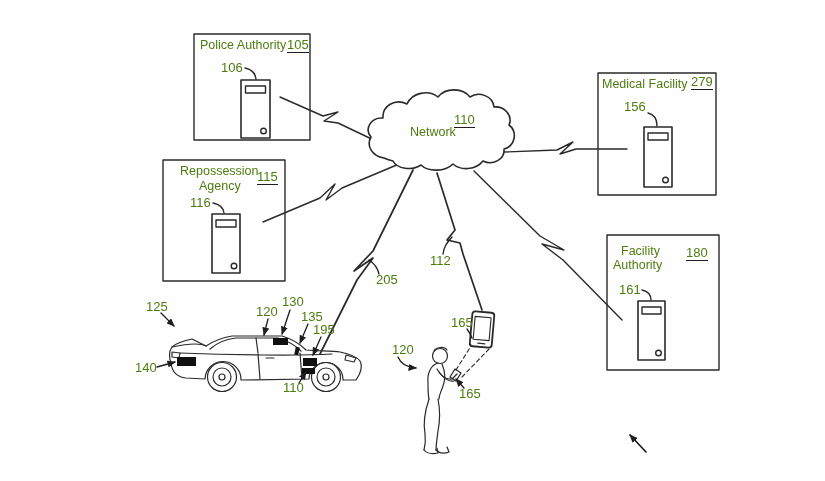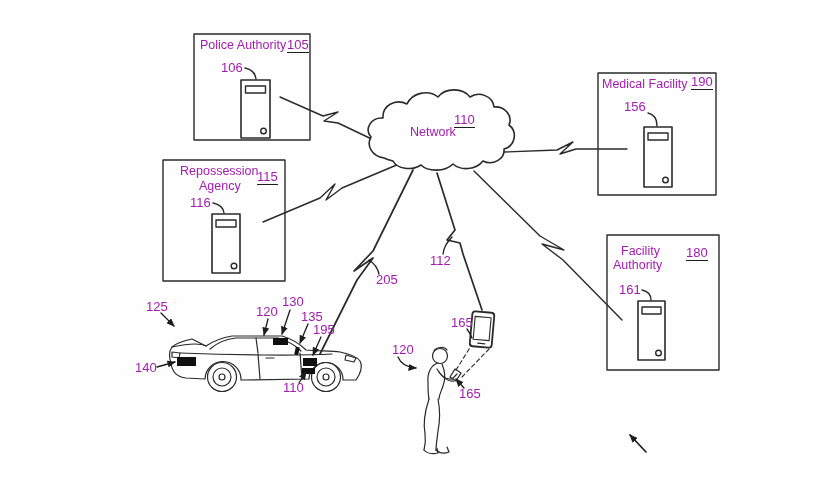--- a/index.html
+++ b/index.html
@@ -1,19 +1,19 @@
 <!DOCTYPE html>
 <html><head>
 <meta charset="utf-8">
 <style>
   html,body{margin:0;padding:0;background:#ffffff;}
   #fig{position:relative;width:825px;height:481px;background:#fefefe;overflow:hidden;
        font-family:"Liberation Sans",sans-serif;}
   #art{position:absolute;left:0;top:0;}
-  .lbl{position:absolute;font-size:12.5px;line-height:1.1;color:#a21caf;white-space:nowrap;}
+  .lbl{position:absolute;font-size:12.5px;line-height:1.1;color:#4d7c0f;white-space:nowrap;}
   .num{font-size:13px;}
   .ref{border-bottom:1.3px solid #1d1d1d;padding-bottom:0px;text-align:center;}
   svg *{vector-effect:non-scaling-stroke;}
 </style>
 </head>
 <body>
 
 <div id="fig">
 
 <svg id="art" width="825" height="481" viewBox="0 0 825 481" fill="none" stroke="#2a2a2a" stroke-width="1.4" stroke-linecap="round" stroke-linejoin="round">
@@ -140,21 +140,21 @@
 <div class="lbl" style="left:200px;top:39px">Police Authority</div>
 <div class="lbl num ref" style="left:287px;top:38px">105</div>
 <div class="lbl num" style="left:221px;top:61px">106</div>
 
 <div class="lbl" style="left:180px;top:165px">Repossession</div>
 <div class="lbl" style="left:199px;top:180px">Agency</div>
 <div class="lbl num ref" style="left:257px;top:170px">115</div>
 <div class="lbl num" style="left:190px;top:196px">116</div>
 
 <div class="lbl" style="left:602px;top:78px">Medical Facility</div>
-<div class="lbl num ref" style="left:691px;top:75px">190</div>
+<div class="lbl num ref" style="left:691px;top:75px">279</div>
 <div class="lbl num" style="left:624px;top:100px">156</div>
 
 <div class="lbl" style="left:621px;top:245px">Facility</div>
 <div class="lbl" style="left:613px;top:259px">Authority</div>
 <div class="lbl num ref" style="left:686px;top:246px">180</div>
 <div class="lbl num" style="left:619px;top:283px">161</div>
 
 <div class="lbl" style="left:410px;top:126px">Network</div>
 <div class="lbl num ref" style="left:454px;top:113px">110</div>
 

